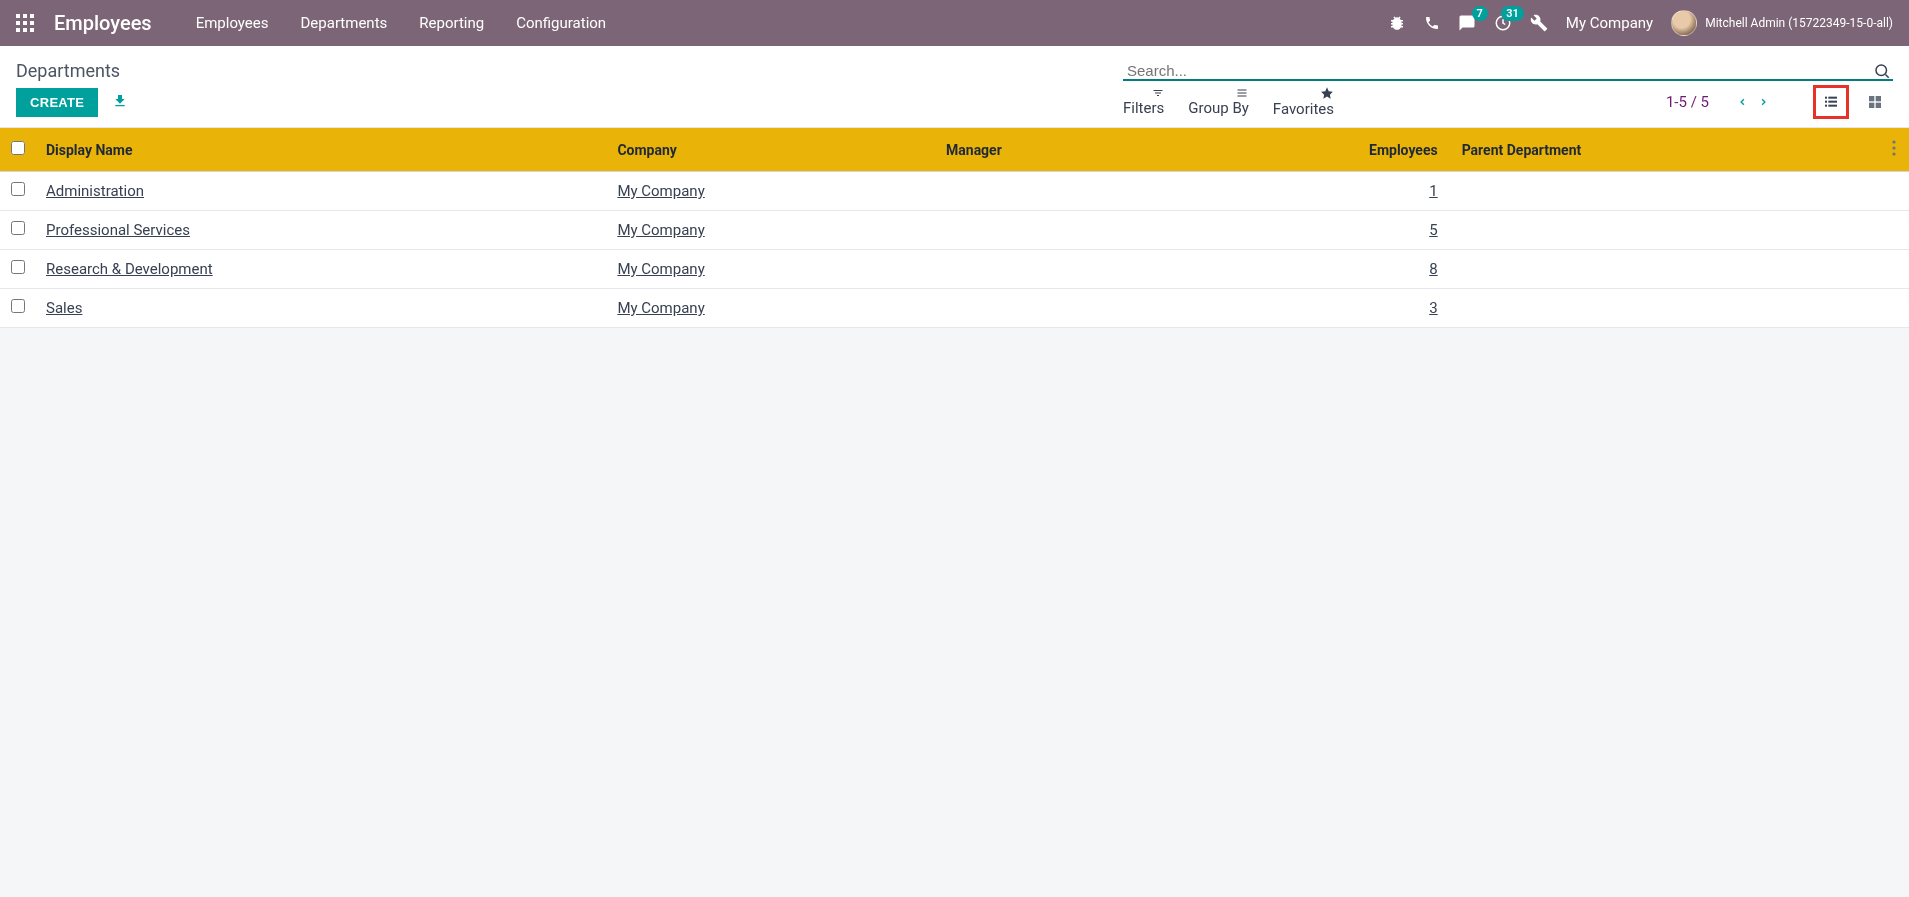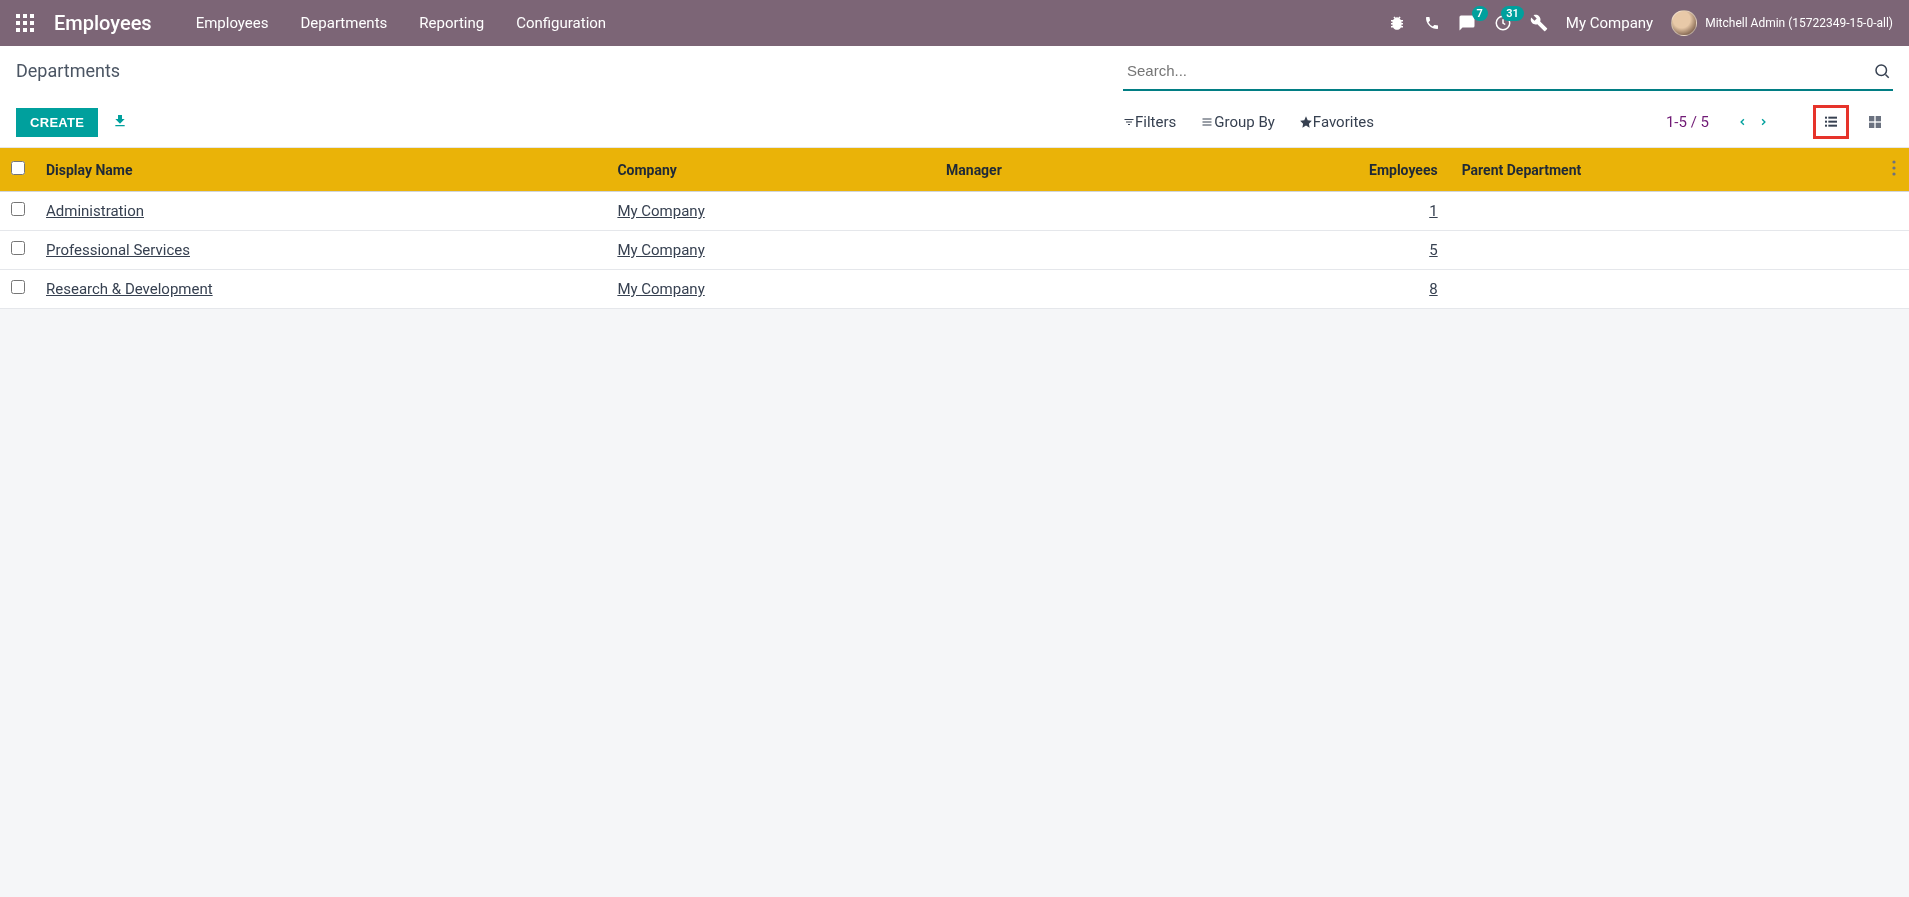--- a/index.html
+++ b/index.html
@@ -36,33 +36,33 @@
   .avatar { width:26px; height:26px; border-radius:50%; background: radial-gradient(circle at 40% 35%, #e8c9a8 0 40%, #886b55 75%); border:1px solid rgba(255,255,255,.4); }
   .user-name { font-size:12px; white-space:nowrap; }
 
   
   .control-panel { background:#fff; border-bottom:1px solid #e5e7eb; padding: 10px 16px 8px; }
   .cp-row1 { display:flex; align-items:flex-start; }
   .breadcrumb { font-size:18px; color:#4b5563; padding-top:4px; }
   .search-wrap { margin-left:auto; width: 770px; position:relative; }
   .search-input {
     width:100%; border:none; border-bottom:2px solid #9ca3af;
-    font-size:15px; padding:6px 28px 10px 4px; outline:none; background:transparent;
+    font-size:15px; padding:6px 28px 0 4px; outline:none; background:transparent;
   }
   .search-underline-active { border-bottom-color:#017e84 !important; }
   .search-icon-right { position:absolute; right:2px; top:6px; color:#374151; cursor:pointer; }
 
-  .cp-row2 { display:flex; align-items:center; margin-top:14px; }
+  .cp-row2 { display:flex; align-items:center; margin-top:4px; }
   .create-btn {
     background:#00A09D; color:#fff; border:none;
     padding:7px 14px; font-size:13px; font-weight:600; letter-spacing:.3px; cursor:pointer;
   }
   .export-icon { margin-left:14px; color:#00A09D; cursor:pointer; }
   .search-options { margin-left:auto; display:flex; align-items:center; gap:24px; color:#374151; width:770px; }
-  .so-item { display:flex; align-items:center; gap:0; cursor:pointer; font-size:15px; }
+  .so-item { display:flex; align-items:flex-end; gap:0; cursor:pointer; font-size:15px;flex-direction:column; }
   .so-spacer { flex:1; }
   .pager { color:#701a75; font-size:15px; margin-right:4px; }
   .pager-arrows { display:flex; gap:10px; }
   .pager-arrows span { color:#00A09D; cursor:pointer; display:flex; }
   .view-switch { display:flex; gap:8px; margin-left:20px; }
   .vs-btn { width:36px; height:34px; display:flex; align-items:center; justify-content:center; cursor:pointer; color:#6b7280; border:3px solid transparent; }
   .vs-btn.active { border:3px solid #e6332a; color:#374151; }
   
   
   .list-wrap { background:#fff; }
@@ -268,16 +268,25 @@
           </tr>
           <tr class="row-link">
             <td class="col-check"><input type="checkbox" style=""></td>
             <td>Research &amp; Development</td>
             <td>My Company</td>
             <td></td>
             <td class="col-emp">8</td>
             <td></td>
             <td class="col-menu"></td>
           </tr>
+          <tr class="row-link">
+            <td class="col-check"><input type="checkbox" style=""></td>
+            <td>Sales</td>
+            <td>My Company</td>
+            <td></td>
+            <td class="col-emp">3</td>
+            <td></td>
+            <td class="col-menu"></td>
+          </tr>
         </tbody>
   </table>
 </div>
 </div>
 
 </body></html>

